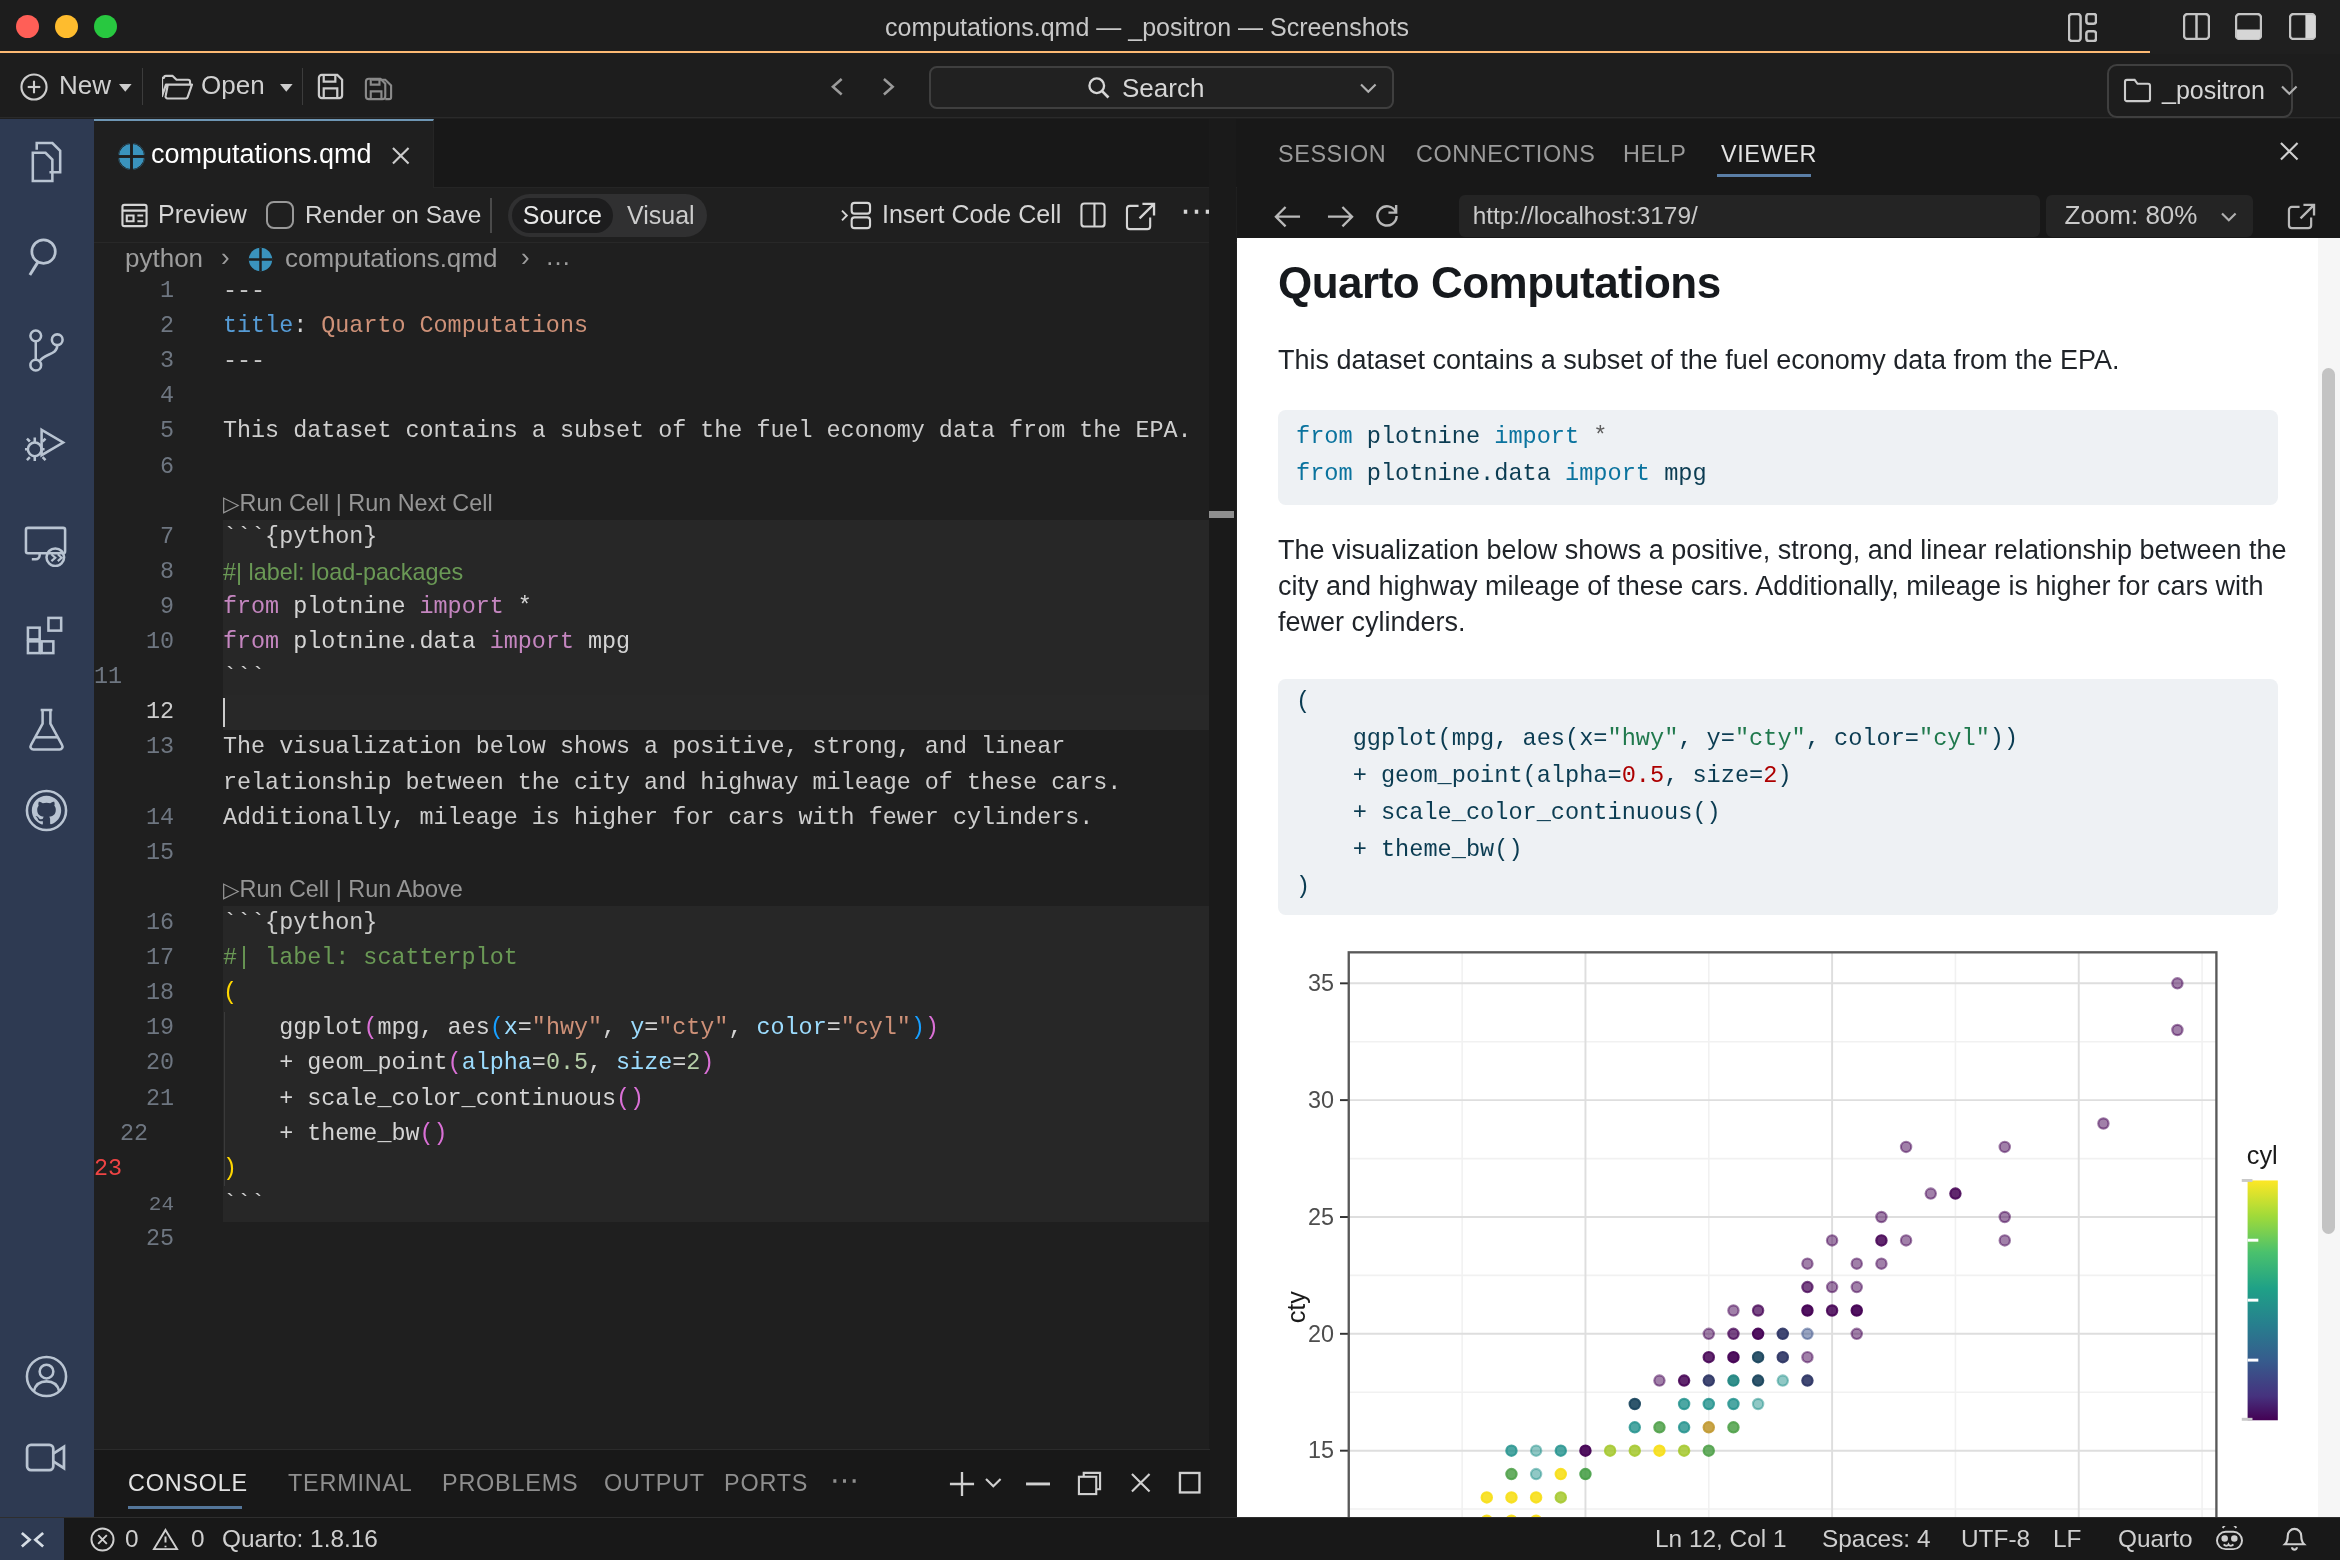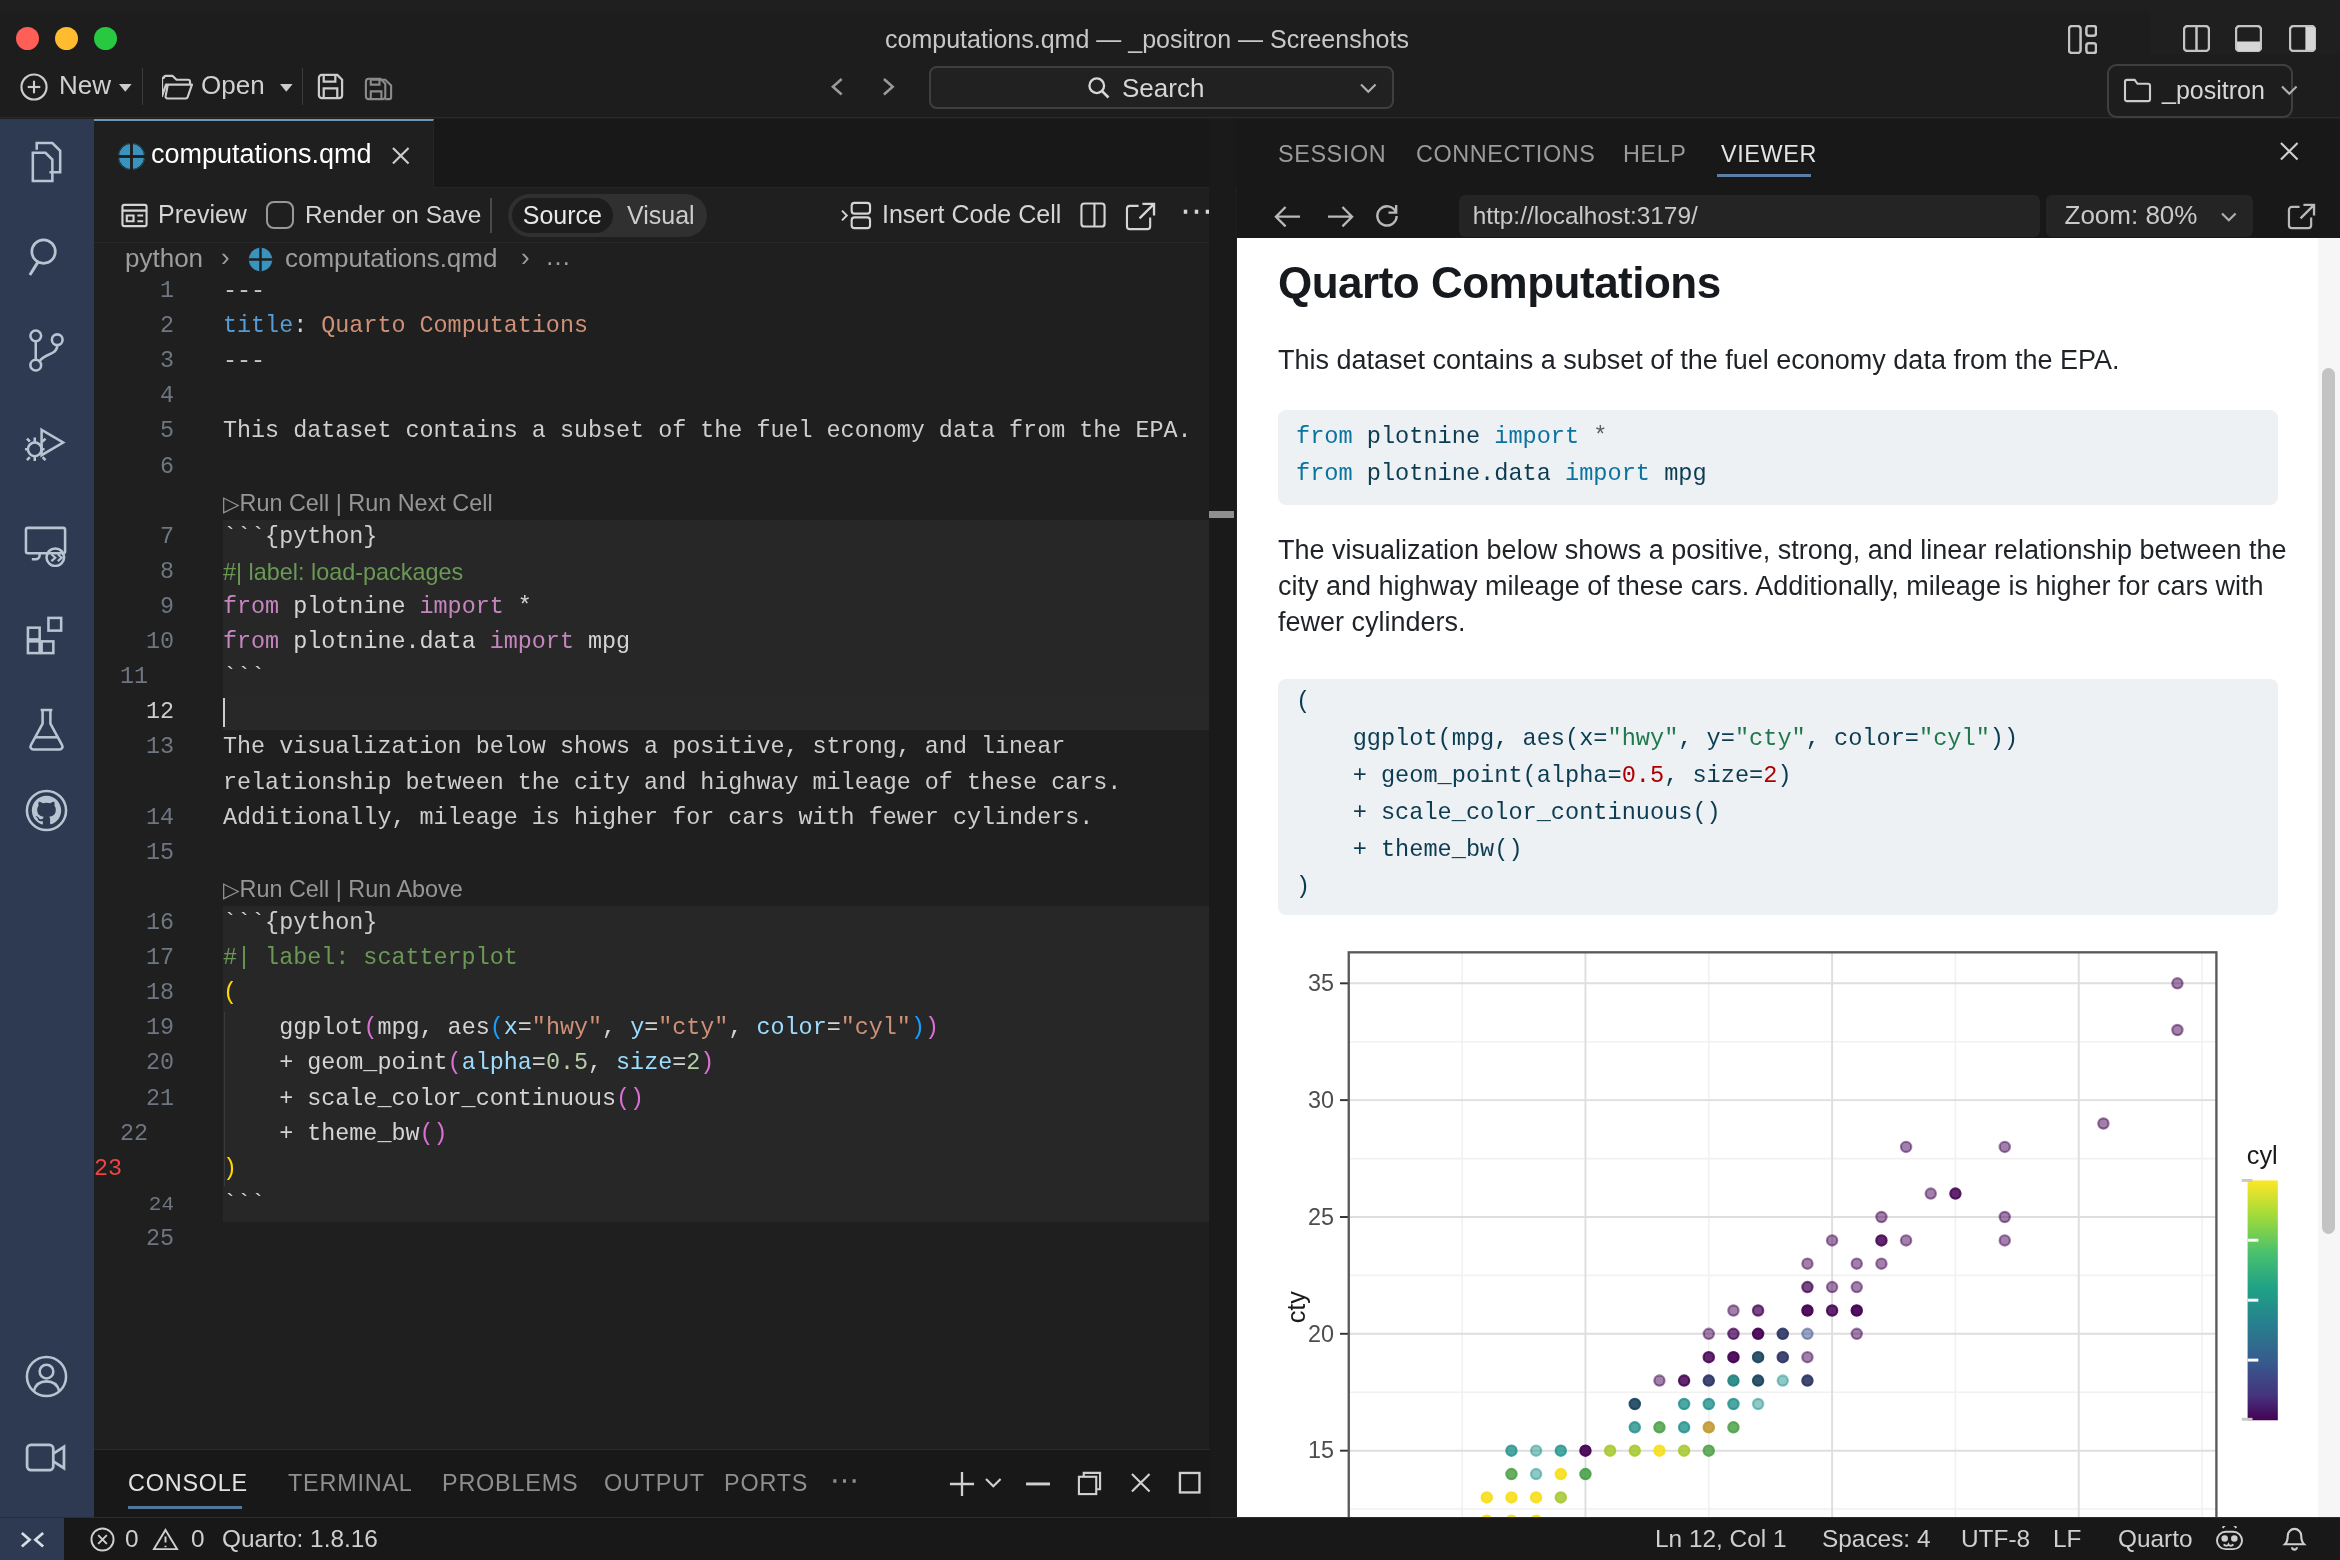--- a/index.html
+++ b/index.html
@@ -1,19 +1,19 @@
 <!DOCTYPE html>
 <html><head><meta charset="utf-8"><style>
 *{margin:0;padding:0;box-sizing:border-box}
 body{width:2341px;height:1560px;overflow:hidden;background:#1f1f1f;font-family:"Liberation Sans",sans-serif;position:relative}
 .abs{position:absolute}
 svg.ic{display:block}
 </style></head><body>
 
-<div class="abs" style="left:0;top:12px;width:2150px;height:53px;background:#1d1d1d;border-bottom:6px solid #fdba74">
+<div class="abs" style="left:0;top:0;width:2150px;height:53px;background:#1d1d1d;border-bottom:2px solid #fdba74">
 <div class="abs" style="left:15.6px;top:14.6px;width:23.4px;height:23.4px;border-radius:50%;background:#ff5f57"></div>
 <div class="abs" style="left:55px;top:14.6px;width:23.4px;height:23.4px;border-radius:50%;background:#febc2e"></div>
 <div class="abs" style="left:94px;top:14.6px;width:23.4px;height:23.4px;border-radius:50%;background:#28c840"></div>
 <div class="abs" style="left:0;top:0;width:2294px;height:53px;text-align:center;line-height:55px;color:#c8c8c8;font-size:25px">computations.qmd — _positron — Screenshots</div>
 <svg class="abs ic" style="left:2068px;top:12.7px" width="29" height="29" viewBox="0 0 30 30">
       <rect x="1" y="1" width="12" height="28" rx="3" fill="none" stroke="#c4c4c4" stroke-width="2.6"></rect>
       <rect x="19" y="1" width="10" height="10" rx="2.5" fill="none" stroke="#c4c4c4" stroke-width="2.6"></rect>
       <rect x="19" y="19" width="10" height="10" rx="2.5" fill="none" stroke="#c4c4c4" stroke-width="2.6"></rect>
     </svg>
 <svg class="abs ic" style="left:2183px;top:12.7px" width="27" height="27" viewBox="0 0 28 28">
@@ -244,21 +244,21 @@
 <div style="position:absolute;left:0px;top:450px;width:80px;height:35px;line-height:35px;text-align:right;color:#6e7681;font-family:'Liberation Mono',monospace;font-size:23.4px">6</div>
 <div style="position:absolute;left:129px;top:485px;height:35px;line-height:36px;color:#969696;font-family:'Liberation Sans',sans-serif;font-size:23.4px"><span style="font-size:21.5px">▷</span>Run Cell | Run Next Cell</div>
 <div style="position:absolute;left:0px;top:520px;width:80px;height:35px;line-height:35px;text-align:right;color:#6e7681;font-family:'Liberation Mono',monospace;font-size:23.4px">7</div>
 <div style="position:absolute;left:129px;top:520px;height:35px;line-height:35px;white-space:pre;font-family:'Liberation Mono',monospace;font-size:23.4px"><span style="color:#cecece">```{python}</span></div>
 <div style="position:absolute;left:0px;top:555px;width:80px;height:35px;line-height:35px;text-align:right;color:#6e7681;font-family:'Liberation Mono',monospace;font-size:23.4px">8</div>
 <div style="position:absolute;left:129px;top:555px;height:35px;line-height:35px;white-space:pre;font-family:Liberation Sans, sans-serif;font-size:23.4px"><span style="color:#6a9955">#| label: load-packages</span></div>
 <div style="position:absolute;left:0px;top:590px;width:80px;height:35px;line-height:35px;text-align:right;color:#6e7681;font-family:'Liberation Mono',monospace;font-size:23.4px">9</div>
 <div style="position:absolute;left:129px;top:590px;height:35px;line-height:35px;white-space:pre;font-family:'Liberation Mono',monospace;font-size:23.4px"><span style="color:#c586c0">from</span><span style="color:#d4d4d4"> plotnine </span><span style="color:#c586c0">import</span><span style="color:#d4d4d4"> *</span></div>
 <div style="position:absolute;left:0px;top:625px;width:80px;height:35px;line-height:35px;text-align:right;color:#6e7681;font-family:'Liberation Mono',monospace;font-size:23.4px">10</div>
 <div style="position:absolute;left:129px;top:625px;height:35px;line-height:35px;white-space:pre;font-family:'Liberation Mono',monospace;font-size:23.4px"><span style="color:#c586c0">from</span><span style="color:#d4d4d4"> plotnine.data </span><span style="color:#c586c0">import</span><span style="color:#d4d4d4"> mpg</span></div>
-<div style="position:absolute;left:0px;top:660px;width:80px;height:35px;line-height:35px;text-align:center;color:#6e7681;font-family:'Liberation Mono',monospace;font-size:23.4px">11</div>
+<div style="position:absolute;left:0px;top:660px;width:80px;height:35px;line-height:35px;text-align:left;color:#6e7681;font-family:'Liberation Mono',monospace;font-size:23.4px">11</div>
 <div style="position:absolute;left:129px;top:660px;height:35px;line-height:35px;white-space:pre;font-family:'Liberation Mono',monospace;font-size:23.4px"><span style="color:#cecece">```</span></div>
 <div style="position:absolute;left:0px;top:695px;width:80px;height:35px;line-height:35px;text-align:right;color:#cccccc;font-family:'Liberation Mono',monospace;font-size:23.4px">12</div>
 <div style="position:absolute;left:0px;top:730px;width:80px;height:35px;line-height:35px;text-align:right;color:#6e7681;font-family:'Liberation Mono',monospace;font-size:23.4px">13</div>
 <div style="position:absolute;left:129px;top:766px;height:35px;line-height:35px;white-space:pre;font-family:'Liberation Mono',monospace;font-size:23.4px"><span style="color:#cecece">relationship between the city and highway mileage of these cars.</span></div>
 <div style="position:absolute;left:129px;top:730px;height:35px;line-height:35px;white-space:pre;font-family:'Liberation Mono',monospace;font-size:23.4px"><span style="color:#cecece">The visualization below shows a positive, strong, and linear</span></div>
 <div style="position:absolute;left:0px;top:801px;width:80px;height:35px;line-height:35px;text-align:right;color:#6e7681;font-family:'Liberation Mono',monospace;font-size:23.4px">14</div>
 <div style="position:absolute;left:129px;top:801px;height:35px;line-height:35px;white-space:pre;font-family:'Liberation Mono',monospace;font-size:23.4px"><span style="color:#cecece">Additionally, mileage is higher for cars with fewer cylinders.</span></div>
 <div style="position:absolute;left:0px;top:836px;width:80px;height:35px;line-height:35px;text-align:right;color:#6e7681;font-family:'Liberation Mono',monospace;font-size:23.4px">15</div>
 <div style="position:absolute;left:129px;top:871px;height:35px;line-height:36px;color:#969696;font-family:'Liberation Sans',sans-serif;font-size:23.4px"><span style="font-size:21.5px">▷</span>Run Cell | Run Above</div>
 <div style="position:absolute;left:0px;top:906px;width:80px;height:35px;line-height:35px;text-align:right;color:#6e7681;font-family:'Liberation Mono',monospace;font-size:23.4px">16</div>

